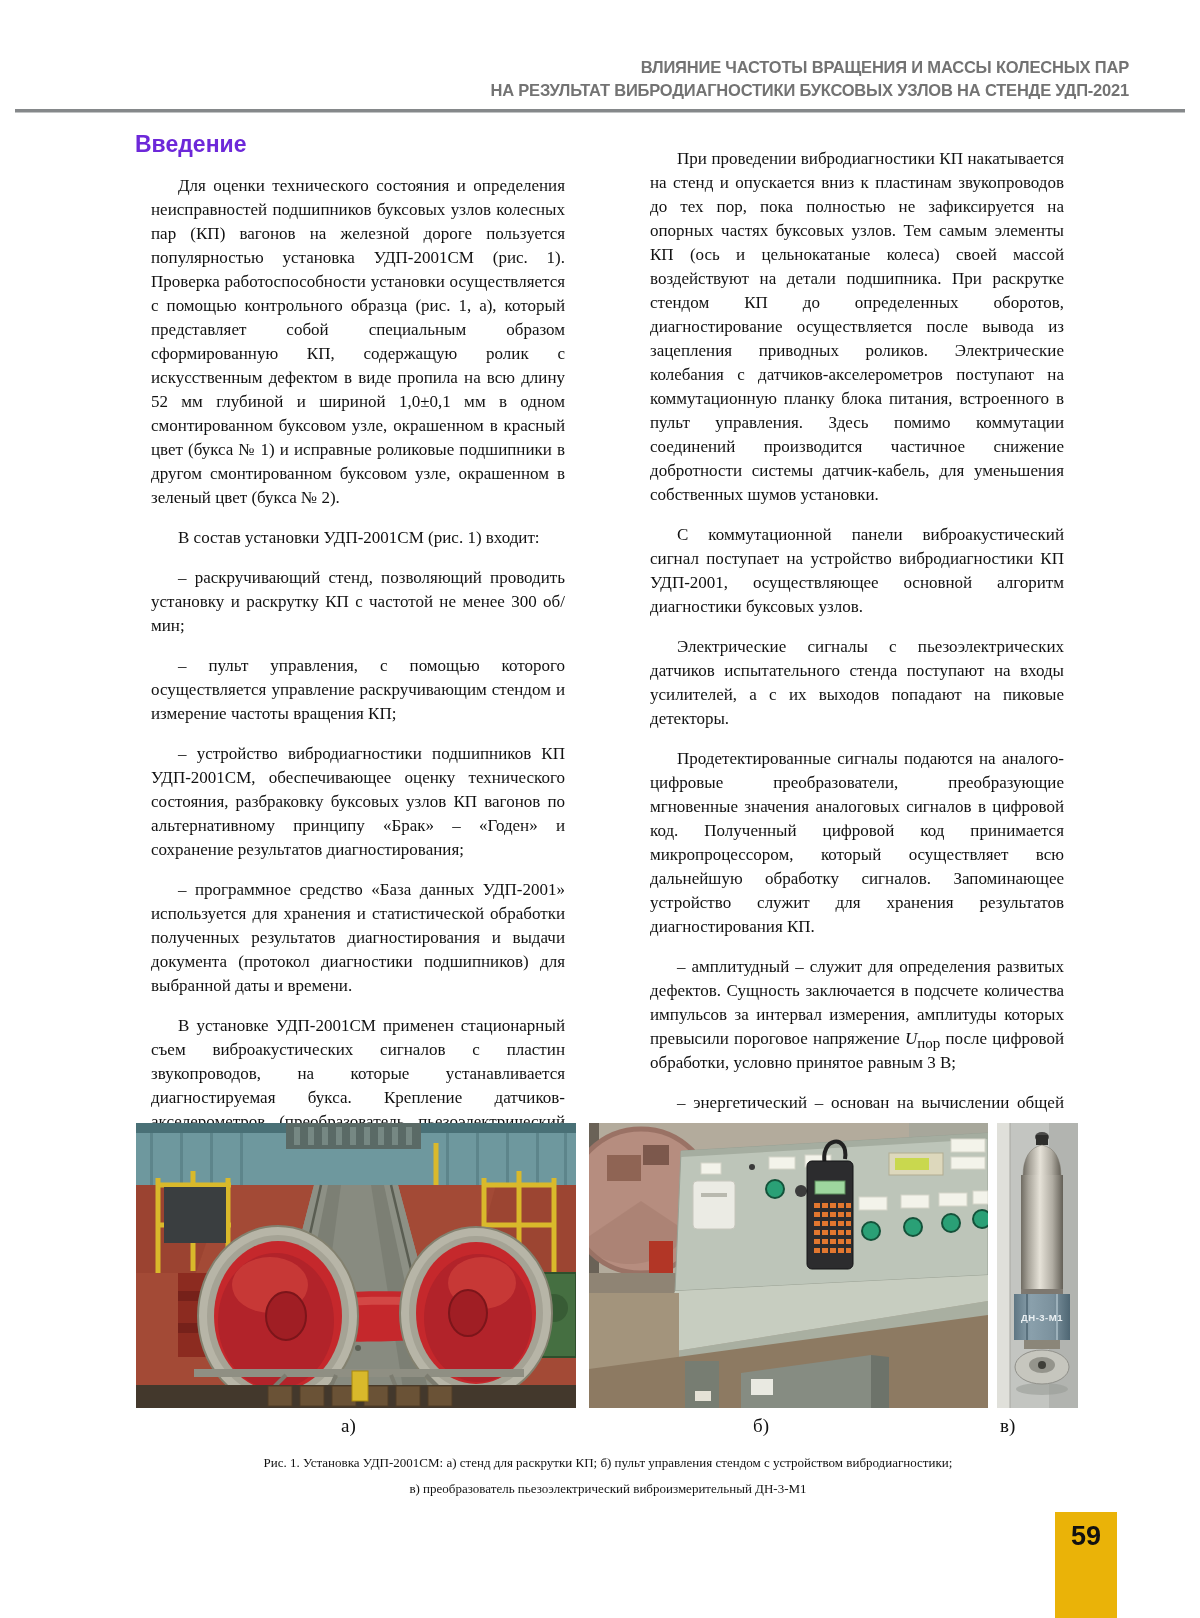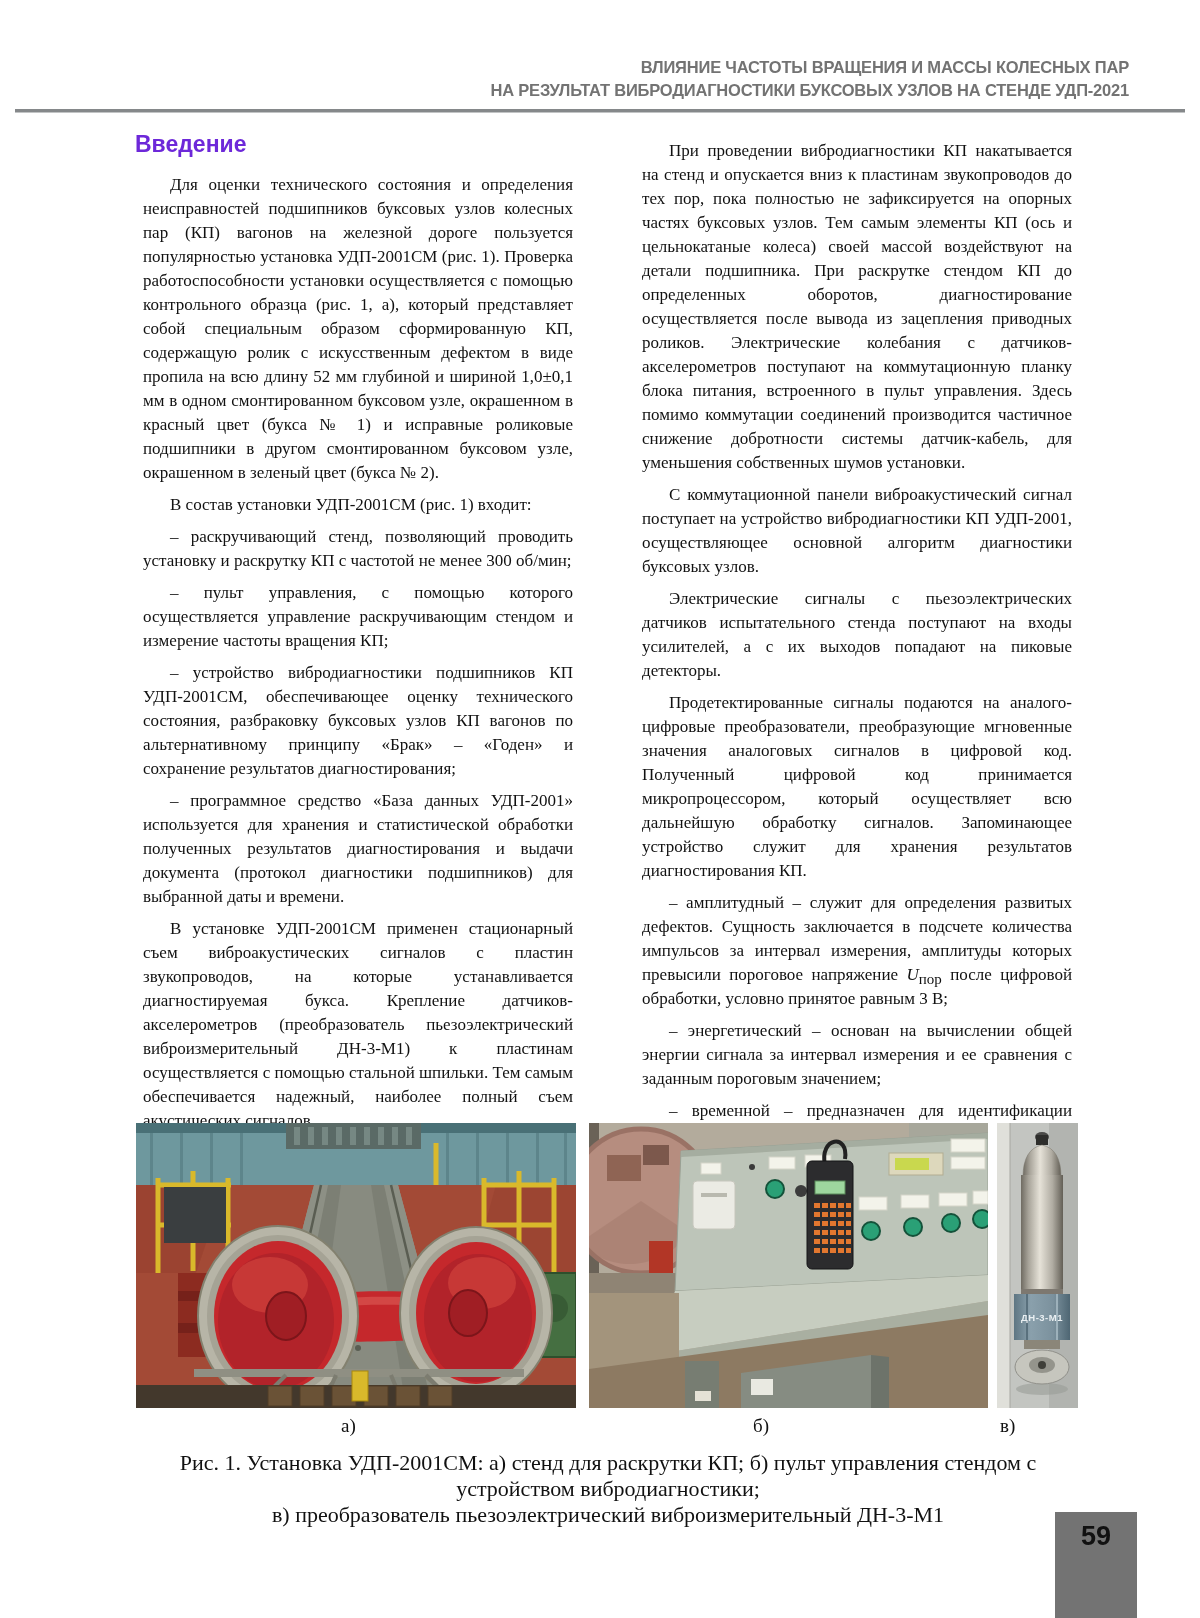--- a/index.html
+++ b/index.html
@@ -23,41 +23,41 @@
     position:absolute; width:446px; font-size:17px; line-height:24px;
     text-align:justify; overflow:hidden;
   }
   .col-left  { left:135px; top:130px; height:993px; }
   .col-right { left:634px; top:131px; height:992px; }
   .intro-heading {
     font-family:"Liberation Sans", sans-serif; font-weight:bold;
     font-size:23px; line-height:28px; margin:0 0 15px 0; color:#6d28d9;
     text-align:left;
   }
-  .col p { margin:8px; text-indent:27px; }
+  .col p { margin:16px; text-indent:27px; }
   .u-sym { font-style:italic; }
   .col sub { font-size:15px; line-height:0; }
   
   .photo { position:absolute; top:1123px; display:block; }
   .photo-a { left:136px; }
   .photo-b { left:589px; }
   .photo-v { left:997px; }
   .fig-label { position:absolute; top:1414px; font-size:19px; line-height:24px; }
   .fig-label-a { left:341px; }
   .fig-label-b { left:753px; }
   .fig-label-v { left:1000px; }
   .fig-caption {
     position:absolute; left:135px; top:1450px; width:946px; text-align:center;
-    font-size:22px; line-height:26px;
+    font-size:13px; line-height:26px;
   }
   .fig-caption div { margin:0; }
   
   .page-num-box {
-    position:absolute; left:1055px; top:1512px; width:82px; height:106px;
-    background:#737373;
+    position:absolute; left:1055px; top:1512px; width:62px; height:106px;
+    background:#eab308;
   }
   .page-num {
     text-align:center; font-family:"Liberation Sans", sans-serif;
     font-weight:bold; font-size:27px; color:#111; margin-top:9px;
   }
 </style>
 </head>
 <body>
 
 <div class="page">

